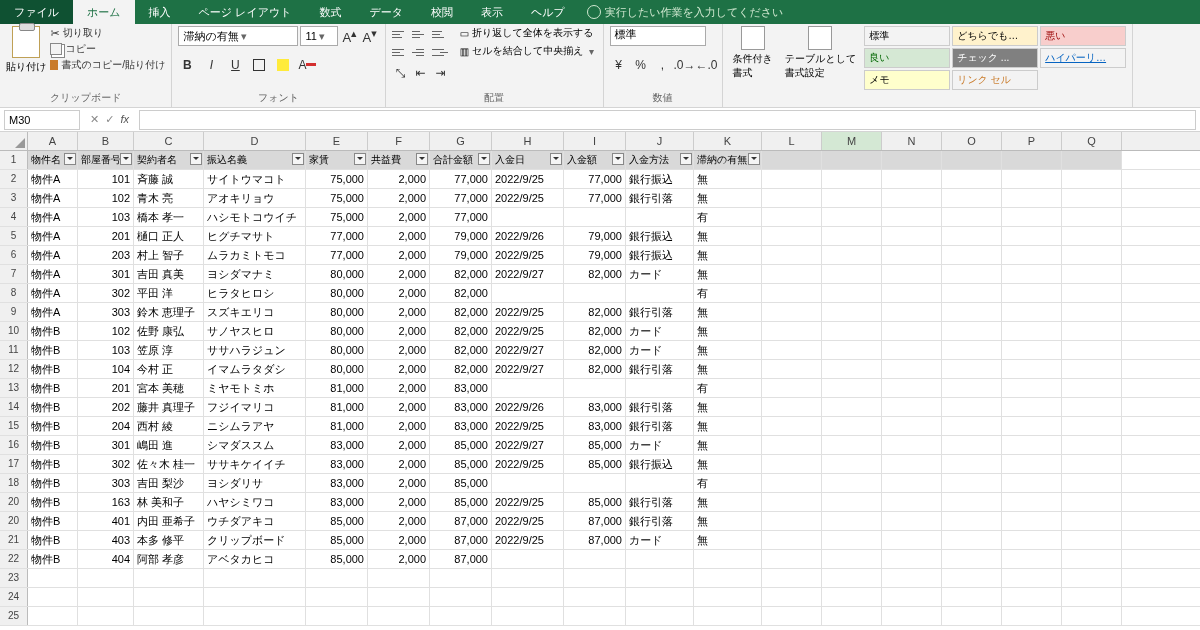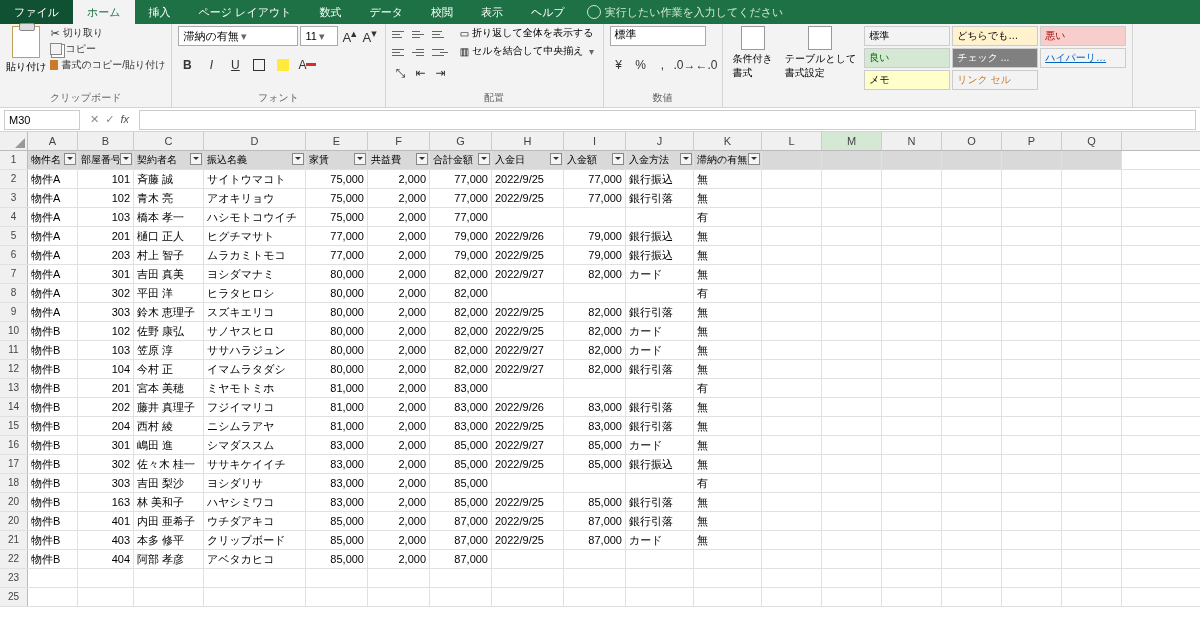--- a/index.html
+++ b/index.html
@@ -712,20 +712,40 @@
       <div class="cell" style="width:68px"></div>
       <div class="cell" style="width:68px"></div>
       <div class="cell" style="width:60px"></div>
       <div class="cell" style="width:60px"></div>
       <div class="cell" style="width:60px"></div>
       <div class="cell" style="width:60px"></div>
       <div class="cell" style="width:60px"></div>
       <div class="cell" style="width:60px"></div>
     </div>
     <div class="row">
+      <div class="rh">24</div>
+      <div class="cell" style="width:50px"></div>
+      <div class="cell" style="width:56px"></div>
+      <div class="cell" style="width:70px"></div>
+      <div class="cell" style="width:102px"></div>
+      <div class="cell" style="width:62px"></div>
+      <div class="cell" style="width:62px"></div>
+      <div class="cell" style="width:62px"></div>
+      <div class="cell" style="width:72px"></div>
+      <div class="cell" style="width:62px"></div>
+      <div class="cell" style="width:68px"></div>
+      <div class="cell" style="width:68px"></div>
+      <div class="cell" style="width:60px"></div>
+      <div class="cell" style="width:60px"></div>
+      <div class="cell" style="width:60px"></div>
+      <div class="cell" style="width:60px"></div>
+      <div class="cell" style="width:60px"></div>
+      <div class="cell" style="width:60px"></div>
+    </div>
+    <div class="row">
       <div class="rh">25</div>
       <div class="cell" style="width:50px"></div>
       <div class="cell" style="width:56px"></div>
       <div class="cell" style="width:70px"></div>
       <div class="cell" style="width:102px"></div>
       <div class="cell" style="width:62px"></div>
       <div class="cell" style="width:62px"></div>
       <div class="cell" style="width:62px"></div>
       <div class="cell" style="width:72px"></div>
       <div class="cell" style="width:62px"></div>

